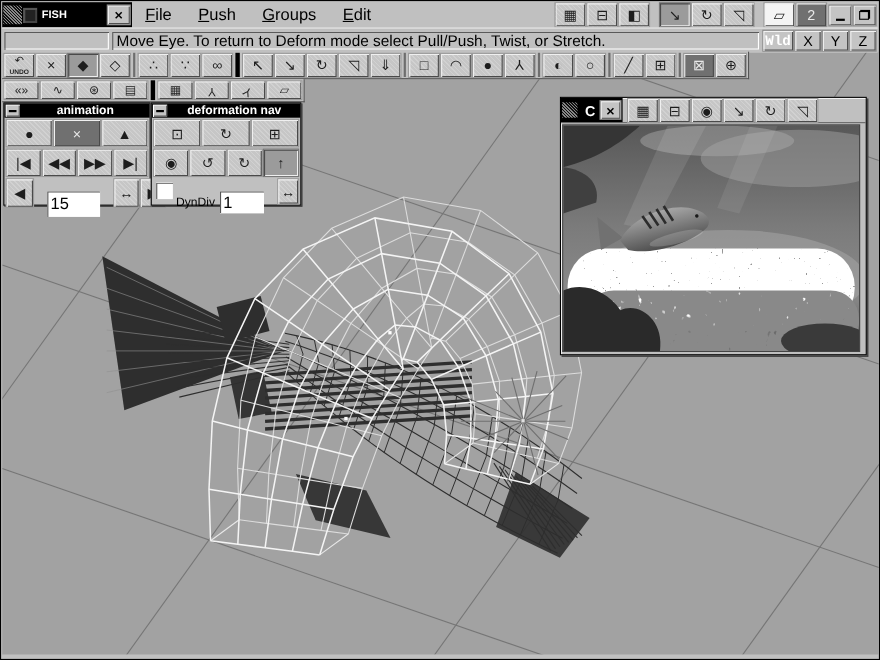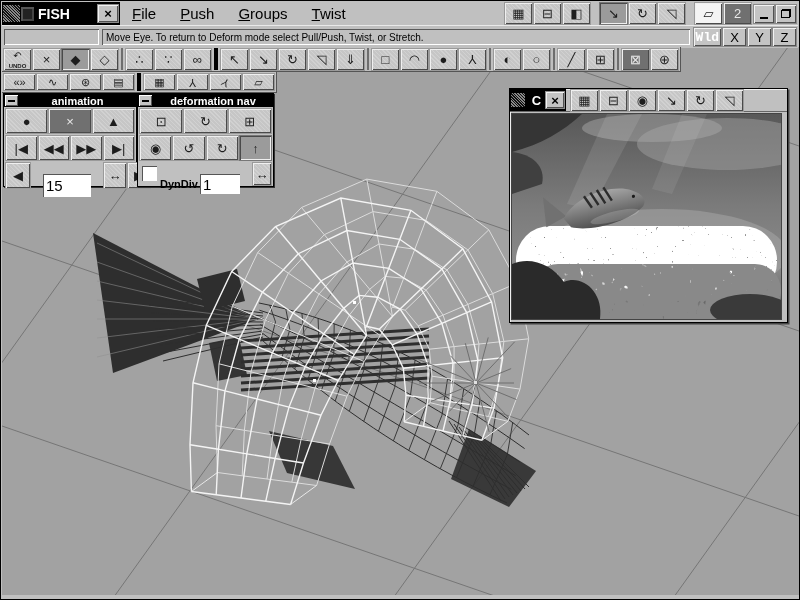--- a/index.html
+++ b/index.html
@@ -21,38 +21,38 @@
   .sep{width:2px;height:90%;background:#6e6e6e;margin:0 2px;flex:0 0 auto;}
   .sep.heavy{width:4px;background:#000;}
 
   
   .titlebar{position:absolute;left:1px;top:1px;right:1px;height:23px;background:#c0c0c0;display:flex;align-items:center;}
   .title-left{height:23px;width:118px;background:#000;display:flex;align-items:center;flex:0 0 auto;}
   .app-ico{width:17px;height:17px;margin-left:1px;flex:0 0 auto;
     background:repeating-linear-gradient(45deg,#888 0 1px,#111 1px 2px);}
   .app-ico2{width:13px;height:14px;margin-left:1px;flex:0 0 auto;background:#222;
     box-shadow:inset 2px 2px 0 #555,inset -2px -2px 0 #444;}
-  .title-text{color:#fff;font-weight:bold;font-size:14px;margin-left:4px;flex:1;}
+  .title-text{color:#fff;font-weight:bold;font-size:10px;margin-left:4px;flex:1;}
   .xbtn{width:20px;height:17px;margin-right:2px;display:flex;align-items:center;justify-content:center;
     font-size:13px;font-weight:bold;color:#000;cursor:pointer;}
   .menus{display:flex;gap:20px;margin-left:10px;font-size:15px;color:#000;}
   .menu-item{display:inline-block;cursor:pointer;padding:0 2px;}
   .menu-item::first-letter{text-decoration:underline;}
   .title-icons{display:flex;align-items:center;margin-left:auto;margin-right:2px;}
   .winbtn{width:20px;height:18px;margin-left:2px;display:flex;align-items:center;justify-content:center;cursor:pointer;}
   .glyph-min{width:8px;height:2px;background:#000;margin-top:9px;}
   .glyph-max{position:relative;width:10px;height:9px;}
   .glyph-max::before{content:"";position:absolute;right:0;top:0;width:7px;height:6px;border:1px solid #000;background:#c4c4c4;}
   .glyph-max::after{content:"";position:absolute;left:0;bottom:0;width:7px;height:6px;border:1px solid #000;background:#c4c4c4;}
 
   
   .statusbar{position:absolute;left:1px;top:24px;right:1px;height:22px;background:#c0c0c0;
     display:flex;align-items:center;border-top:1px solid #e9e9e9;}
   .status-field{width:95px;height:16px;margin-left:2px;flex:0 0 auto;}
-  .status-msg{flex:1;height:16px;margin-left:3px;font-size:10px;color:#000;padding:0 4px;line-height:17px;
+  .status-msg{flex:1;height:16px;margin-left:3px;font-size:14px;color:#000;padding:0 4px;line-height:17px;
     white-space:nowrap;overflow:hidden;}
   .axisbtns{display:flex;flex:0 0 auto;margin:0 2px;}
   .axisbtn{height:18px;min-width:19px;padding:0 2px;margin-left:2px;display:flex;align-items:center;justify-content:center;
     font-size:13px;color:#000;cursor:pointer;}
   .axisbtn.active{color:#fff;font-weight:bold;font-family:Liberation Mono, monospace;}
 
   
   .toolbar{position:absolute;display:flex;align-items:center;background:#c0c0c0;padding:0 1px;
     border-bottom:1px solid #555;border-right:1px solid #555;}
   #toolbar1{left:1px;top:46px;height:24px;}
@@ -66,21 +66,21 @@
   .panel-title .ttl{flex:1;text-align:center;line-height:12px;}
   .minbtn{width:13px;height:11px;margin:1px;background:#c4c4c4;display:flex;align-items:center;justify-content:center;
     box-shadow:inset 1px 1px 0 #fff,inset -1px -1px 0 #555;cursor:pointer;}
   .minbtn i{display:block;width:7px;height:2px;background:#000;}
   .prow{display:flex;align-items:stretch;padding:1px 1px 0 1px;}
   .prow .tbtn{height:24px;flex:1;}
   .valfield{height:20px;background:#fff;color:#000;font-size:15px;border:0;margin:12px;
     box-shadow:inset 1px 1px 0 #555,inset -1px -1px 0 #fff;padding:0 3px;font-family:"Liberation Sans",sans-serif;}
   .chk{width:15px;height:15px;background:#fff;margin:4px 3px 0 3px;flex:0 0 auto;
     box-shadow:inset 1px 1px 0 #555,inset -1px -1px 0 #fff;cursor:pointer;}
-  .blabel{font-size:11px;font-weight:bold;color:#000;align-self:center;text-align:center;}
+  .blabel{font-size:11px;font-weight:normal;color:#000;align-self:center;text-align:center;}
 
   
   #viewport{position:absolute;left:1px;top:46px;width:797px;height:548px;background:#a2a2a2;overflow:hidden;}
   #viewport svg{position:absolute;left:0;top:0;}
 
   
   .camwin{position:absolute;left:508px;top:87px;width:277px;height:233px;background:#c0c0c0;
     border:1px solid #000;box-shadow:inset 1px 1px 0 #efefef, 1.5px 1.5px 0 #444;}
   .cam-titlebar{height:22px;display:flex;align-items:center;border-bottom:1px solid #666;}
   .cam-title-left{height:22px;width:56px;background:#000;display:flex;align-items:center;flex:0 0 auto;}
@@ -228,21 +228,21 @@
     <div class="title-left">
       <span class="app-ico"></span>
       <span class="app-ico2"></span>
       <span class="title-text">FISH</span>
       <span class="xbtn raised">×</span>
     </div>
     <div class="menus">
       <span class="menu-item">File</span>
       <span class="menu-item">Push</span>
       <span class="menu-item">Groups</span>
-      <span class="menu-item">Twist</span>
+      <span class="menu-item">Edit</span>
     </div>
     <div class="title-icons">
       <div style="display:flex">
           <div class="tbtn">
             <span>▦</span>
           </div>
           <div class="tbtn">
             <span>⊟</span>
           </div>
           <div class="tbtn">

